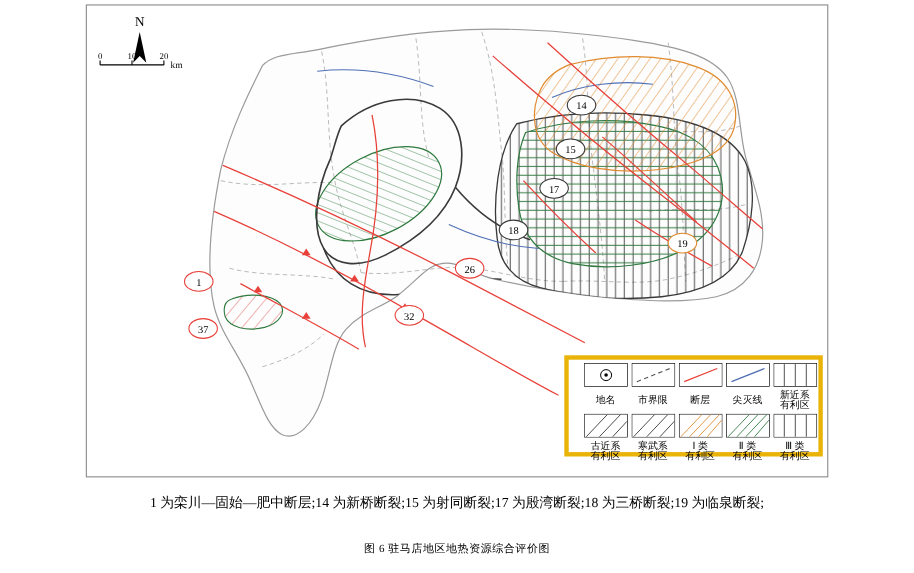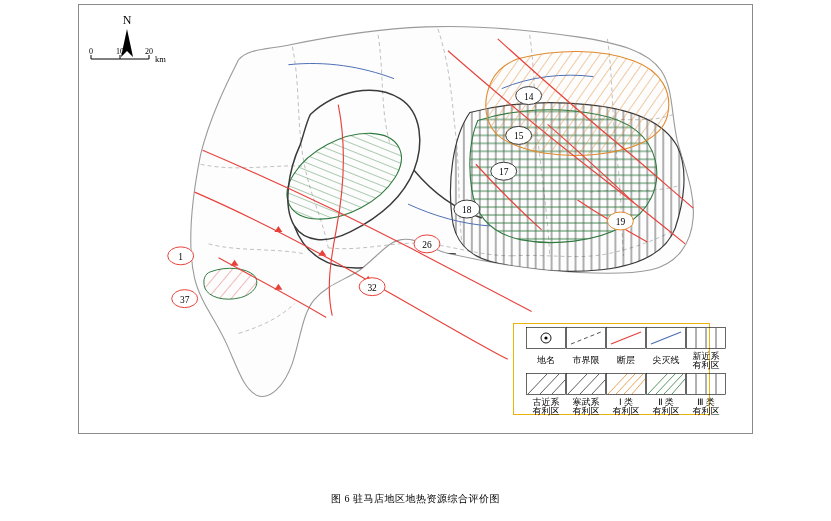--- a/index.html
+++ b/index.html
@@ -21,22 +21,22 @@
     overflow:hidden;
   }
   svg.mapsvg{position:absolute;left:0;top:0;width:100%;height:100%;}
   
   #north-arrow{position:absolute;left:18px;top:6px;width:60px;height:56px;}
   #scale-bar{position:absolute;left:4px;top:40px;width:110px;height:26px;font-size:10px;}
   
   #legend{
     position:absolute;
     left:434px;top:318px;
-    width:197px;height:92px;
-    border:1px solid #eab308;
+    width:235px;height:92px;
+    border:4px solid #eab308;
     background:#fff;
     box-sizing:border-box;
     padding-left:12px;
   }
   .legend-grid{
     display:grid;
     grid-template-columns:repeat(5,1fr);
     grid-template-rows:28px 18px 28px 18px;
     width:100%;height:100%;
   }
@@ -339,14 +339,15 @@
         <div>
           <span>Ⅲ 类</span>
           <span>有利区</span>
         </div>
       </div>
     </div>
   </div>
 </div>
 
 <div id="caption-block">
+  <div>1 为栾川—固始—肥中断层;14 为新桥断裂;15 为射同断裂;17 为殷湾断裂;18 为三桥断裂;19 为临泉断裂;</div>
 </div>
 <div id="fig-title">图 6   驻马店地区地热资源综合评价图</div>
 
 </body></html>

